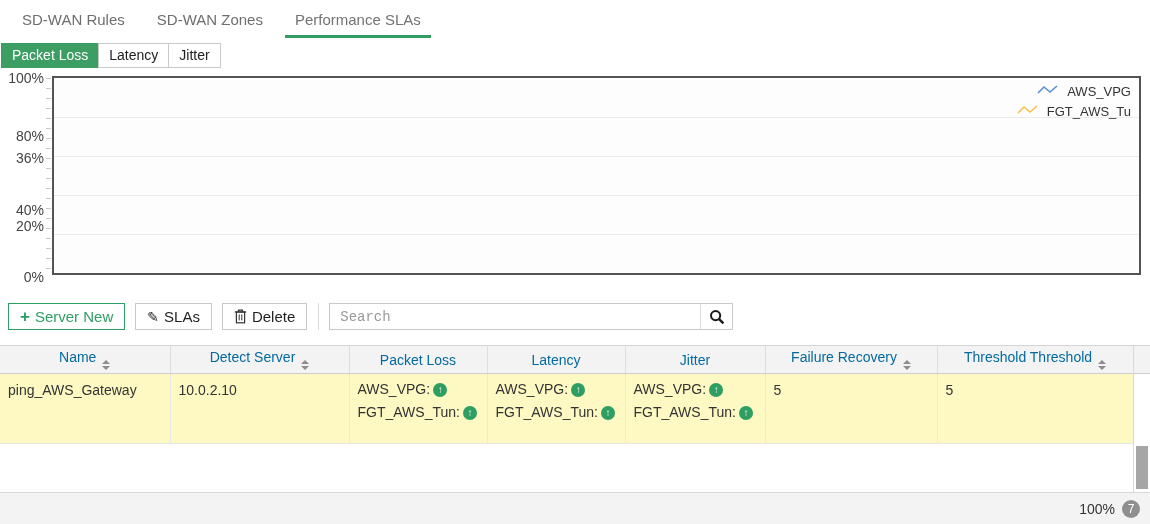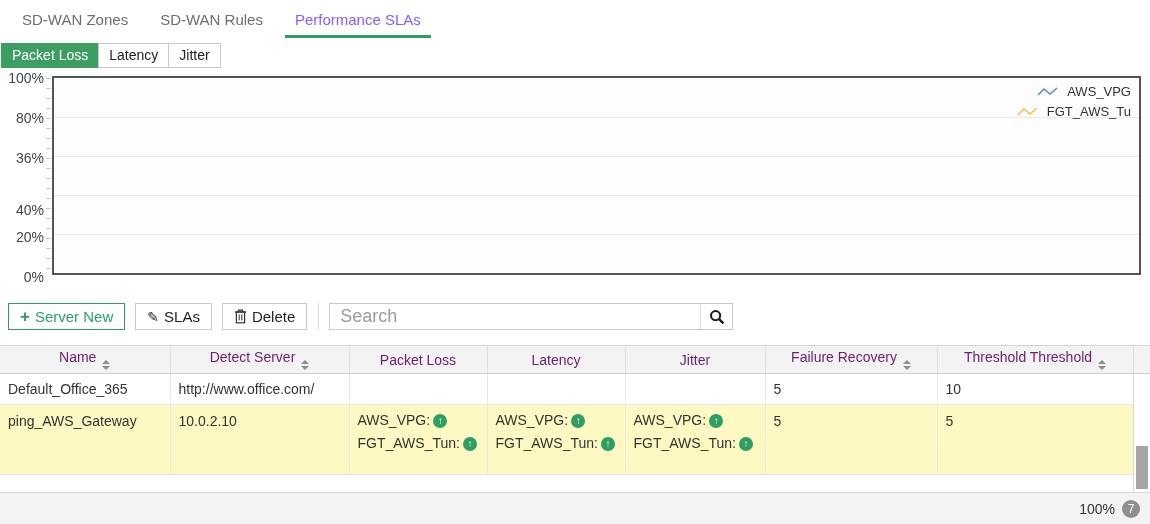--- a/index.html
+++ b/index.html
@@ -2,55 +2,55 @@
 <html><head>
 <meta charset="utf-8">
 <style>
   html,body{margin:0;padding:0;width:1150px;height:524px;overflow:hidden;
     font-family:"Liberation Sans",sans-serif;background:#fff;color:#333;}
   *{box-sizing:border-box;}
 
   
   .tabbar{display:flex;align-items:flex-end;height:38px;padding-left:12px;}
   .tab{font-size:15px;color:#6e6e6e;padding:12px 10px 10px;margin-right:12px;cursor:pointer;white-space:nowrap;}
-  .tab.active{color:#8b5cf6;border-bottom:3px solid #2f9e62;padding-bottom:7px;}
+  .tab.active{color:#737373;border-bottom:3px solid #2f9e62;padding-bottom:7px;}
 
   
   .subtabs{display:flex;margin:5px 0 0 2px;height:25px;}
   .subtab{font-size:14px;line-height:17px;padding:3px 10px;border:1px solid #c9c9c9;background:#fff;color:#222;margin-left:-1px;cursor:pointer;white-space:nowrap;}
   .subtab.active{background:#3c9e63;color:#fff;border-color:#3c9e63;}
 
   
   .chart-section{position:relative;height:221px;}
   .plot{position:absolute;left:52px;top:8px;width:1089px;height:199px;border:2px solid #545454;background:#fdfdfd;}
   .grid{position:absolute;left:0;right:0;height:1px;background:#ebebeb;}
   .minor-ticks{position:absolute;left:46px;top:10px;width:5px;height:200px;
     background:repeating-linear-gradient(to bottom,#c9c9c9 0 1px,transparent 1px 10px);}
   .ytick{position:absolute;left:0;width:44px;text-align:right;font-size:14px;color:#444;line-height:16px;}
   .legend{position:absolute;top:6px;right:8px;}
-  .legend-item{display:flex;align-items:center;justify-content:flex-end;margin-bottom:5px;font-size:13px;color:#333;cursor:pointer;}
+  .legend-item{display:flex;justify-content:flex-end;margin-bottom:5px;font-size:13px;color:#333;cursor:pointer;}
   .legend-item svg{margin-right:8px;}
 
   
   .toolbar{display:flex;align-items:center;margin:14px 0 0 8px;height:27px;}
   .btn{display:inline-flex;align-items:center;gap:5px;font-size:15px;padding:0 11px;height:27px;
     background:#fff;border:1px solid #c9c9c9;color:#1f1f1f;margin-right:10px;cursor:pointer;white-space:nowrap;}
   .btn.green{border-color:#2f9e62;color:#2f9e62;}
   .plus-glyph{font-weight:bold;font-size:17px;line-height:17px;}
   .pencil-glyph{font-family:"DejaVu Sans",sans-serif;font-size:14px;color:#222;}
   .vdiv{width:1px;height:27px;background:#dcdcdc;margin:0 10px 0 1px;}
   .search-group{display:flex;height:27px;border:1px solid #c9c9c9;background:#fff;}
-  .search-group input{border:none;outline:none;width:370px;padding:0 10px;font-size:18px;font-family:Liberation Sans, sans-serif;color:#333;background:transparent;}
+  .search-group input{border:none;outline:none;width:370px;padding:0 10px;font-size:14px;font-family:Liberation Mono, monospace;color:#333;background:transparent;}
   .search-group input::placeholder{color:#9a9a9a;}
   .search-btn{width:32px;border:none;border-left:1px solid #dcdcdc;background:#fff;display:flex;align-items:center;justify-content:center;cursor:pointer;padding:0;}
 
   
   .table-wrap{position:relative;margin-top:15px;height:147px;}
   table{border-collapse:collapse;table-layout:fixed;width:1133px;font-size:14px;}
-  th{background:#f3f3f3;font-weight:400;color:#701a75;height:28px;border-top:1px solid #d4d4d4;
+  th{background:#f3f3f3;font-weight:400;color:#0369a1;height:28px;border-top:1px solid #d4d4d4;
      border-bottom:1px solid #cdcdcd;border-right:1px solid #dedede;text-align:center;padding:0 4px;white-space:nowrap;cursor:pointer;}
   td{border-bottom:1px solid #e6e6e6;border-right:1px solid #e9e9e9;padding:0 8px;color:#333;height:31px;
      overflow:hidden;white-space:nowrap;}
   tr.selected td{background:#fef9c3;height:54px;padding-top:4px;padding-bottom:19px;margin-left:22px;}
   .sort-icon{display:inline-flex;flex-direction:column;gap:2px;margin-left:6px;vertical-align:-2px;}
   .sort-icon i{width:0;height:0;border-left:4px solid transparent;border-right:4px solid transparent;display:block;}
   .sort-icon .up{border-bottom:4px solid #8d8d8d;}
   .sort-icon .down{border-top:4px solid #8d8d8d;}
   .metric-line{display:flex;align-items:center;gap:3px;line-height:23px;}
   .up-icon{width:14px;height:14px;border-radius:50%;background:#2f9e62;color:#fff;font-size:10px;
@@ -64,37 +64,37 @@
   
   .footer{height:32px;background:#f3f3f3;border-top:1px solid #d8d8d8;display:flex;align-items:center;
     justify-content:flex-end;gap:7px;padding-right:10px;font-size:14px;color:#333;}
   .count-badge{width:18px;height:18px;border-radius:50%;background:#8f8f8f;color:#fff;font-size:12px;
     display:flex;align-items:center;justify-content:center;}
 </style>
 </head>
 <body>
 
 <div class="tabbar">
+  <div class="tab">SD-WAN Rules</div>
   <div class="tab">SD-WAN Zones</div>
-  <div class="tab">SD-WAN Rules</div>
   <div class="tab active">Performance SLAs</div>
 </div>
 
 <div class="subtabs">
   <div class="subtab active">Packet Loss</div>
   <div class="subtab">Latency</div>
   <div class="subtab">Jitter</div>
 </div>
 
 <div class="chart-section">
   <div class="ytick" style="top:2px">100%</div>
-  <div class="ytick" style="top:42px">80%</div>
+  <div class="ytick" style="top:60px">80%</div>
   <div class="ytick" style="top:82px">36%</div>
   <div class="ytick" style="top:134px">40%</div>
-  <div class="ytick" style="top:161px">20%</div>
+  <div class="ytick" style="top:150px">20%</div>
   <div class="ytick" style="top:201px">0%</div>
   <div class="minor-ticks"></div>
   <div class="plot">
     <div class="grid" style="top:20%"></div>
     <div class="grid" style="top:40%"></div>
     <div class="grid" style="top:60%"></div>
     <div class="grid" style="top:80%"></div>
     <div class="legend">
       <div class="legend-item">
         <svg width="22" height="12" viewBox="0 0 22 12">
@@ -185,29 +185,20 @@
         </th>
         <th>
           <span>Threshold Threshold</span><span class="sort-icon">
               <i class="up"></i>
               <i class="down"></i>
             </span>
         </th>
       </tr>
     </thead>
     <tbody>
-      <tr>
-        <td>Default_Office_365</td>
-        <td>http://www.office.com/</td>
-        <td></td>
-        <td></td>
-        <td></td>
-        <td>5</td>
-        <td>10</td>
-      </tr>
       <tr class="selected">
         <td style="vertical-align:top;padding-top:8px">ping_AWS_Gateway</td>
         <td style="vertical-align:top;padding-top:8px">10.0.2.10</td>
         <td>
           <div class="metric-line">
             <span>AWS_VPG:</span>
             <span class="up-icon">↑</span>
           </div>
           <div class="metric-line">
             <span>FGT_AWS_Tun:</span>

